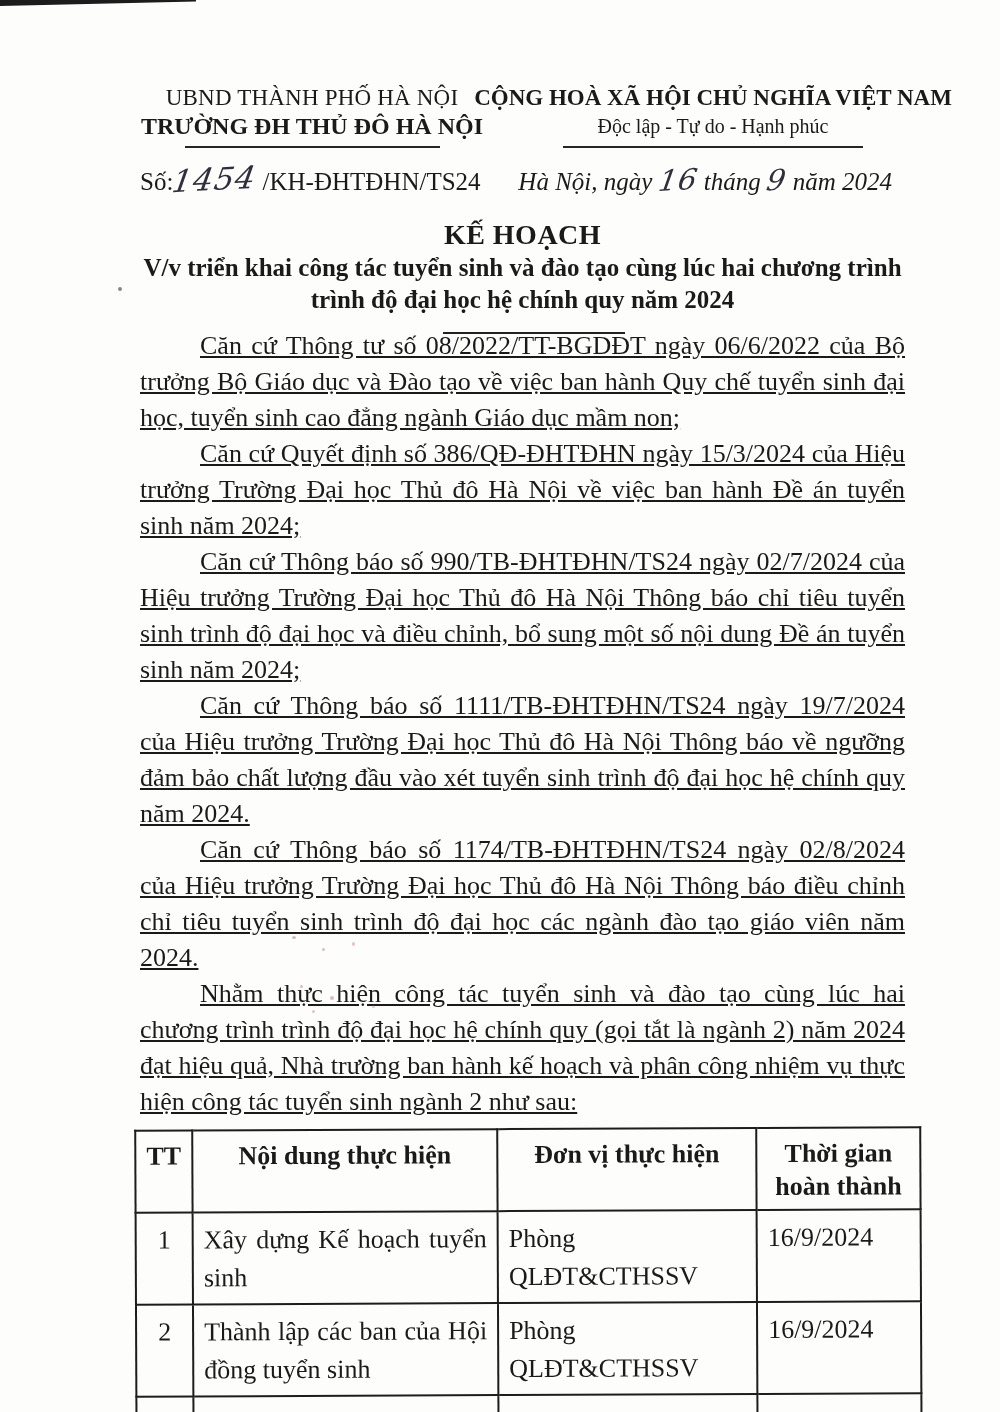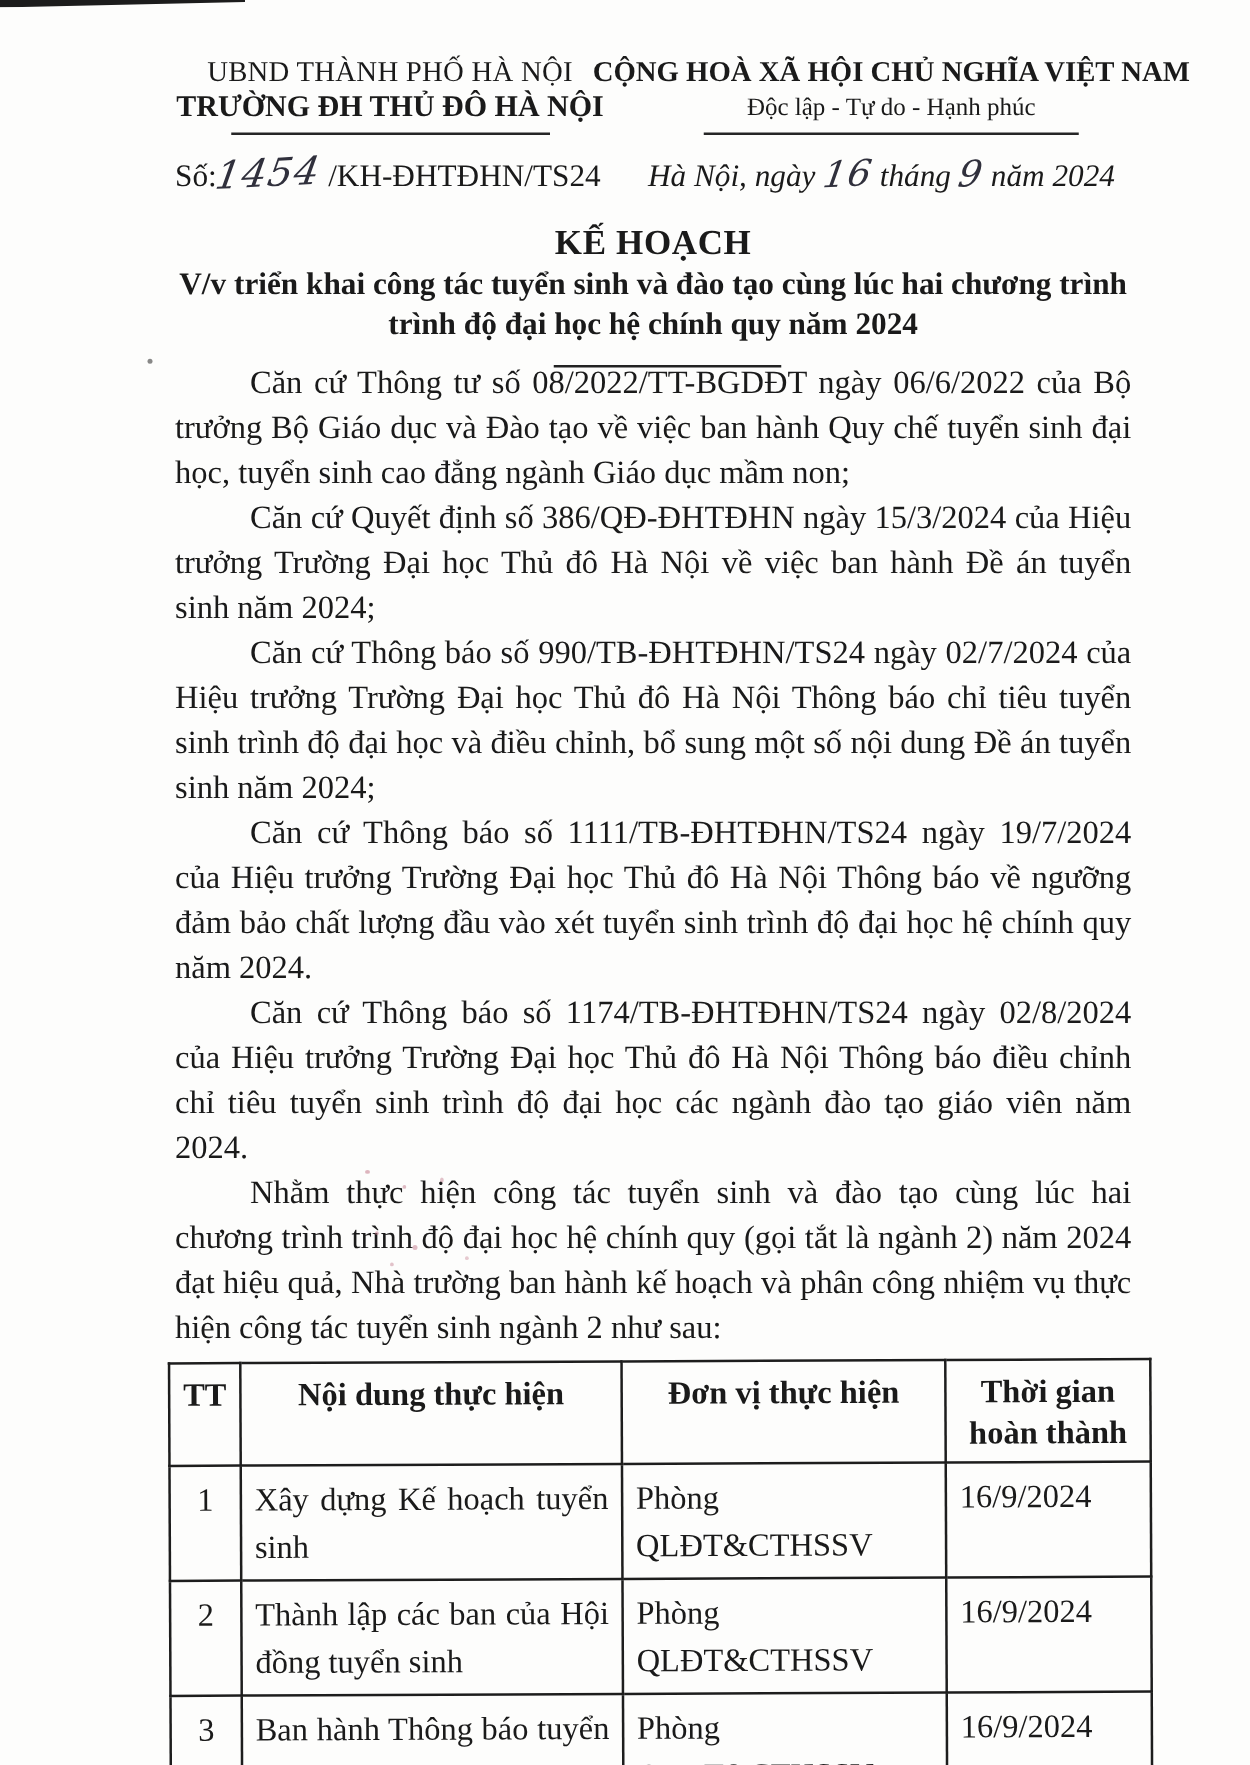--- a/index.html
+++ b/index.html
@@ -18,21 +18,21 @@
   
   .edge-artifact{
     position:absolute;top:0;left:0;
     width:196px;height:6px;
     background:#1c1c1c;
     clip-path:polygon(0 0,100% 0,100% 25%,0 100%);
   }
   .speck{position:absolute;border-radius:50%;}
 
   
-  .header{display:flex;padding-top:44px;}
+  .header{display:flex;padding-top:84px;}
   .h-left{width:352px;margin-left:136px;text-align:center;}
   .h-right{width:478px;margin-left:-14px;text-align:center;}
   .org-top{font-size:23px;letter-spacing:.2px;line-height:27px;}
   .org-bottom{font-size:24px;font-weight:bold;line-height:30px;}
   .h-underline-left{width:255px;height:2px;background:#262626;margin:5px auto 0;}
   .motto-top{font-size:23px;font-weight:bold;line-height:27px;}
   .motto-bottom{font-size:20px;font-weight:normal;line-height:31px;}
   .h-underline-right{width:300px;height:2px;background:#262626;margin:4px auto 0;}
 
   
@@ -52,21 +52,21 @@
   .hand-sm{font-size:29px;}
 
   
   .title-block{text-align:center;margin:22px 95px 0 140px;}
   .title-heading{font-size:28px;font-weight:bold;letter-spacing:.5px;line-height:34px;}
   .title-sub{font-size:25px;font-weight:bold;line-height:32px;white-space:pre-wrap;}
   .sub-underline{border-bottom:2px solid #222;padding-bottom:19px;}
 
   
   .body-text{margin:12px 95px 0 140px;font-size:26px;line-height:36px;text-align:justify;}
-  .body-text p{margin:0;text-indent:60px;}
+  .body-text p{margin:0;text-indent:60px;text-decoration:underline;}
 
   
   .table-wrap{margin:8px 80px 0 135px;transform:rotate(-0.25deg);}
   table{border-collapse:collapse;width:785px;table-layout:fixed;}
   th,td{border:2px solid #1d1d1d;font-size:26px;vertical-align:top;}
   th{font-weight:bold;text-align:center;padding:8px 4px 6px;line-height:33px;height:56px;}
   td{padding:8px 10px 6px;line-height:38px;height:62px;}
   col.c-tt{width:57px;}
   col.c-content{width:305px;}
   col.c-unit{width:259px;}

